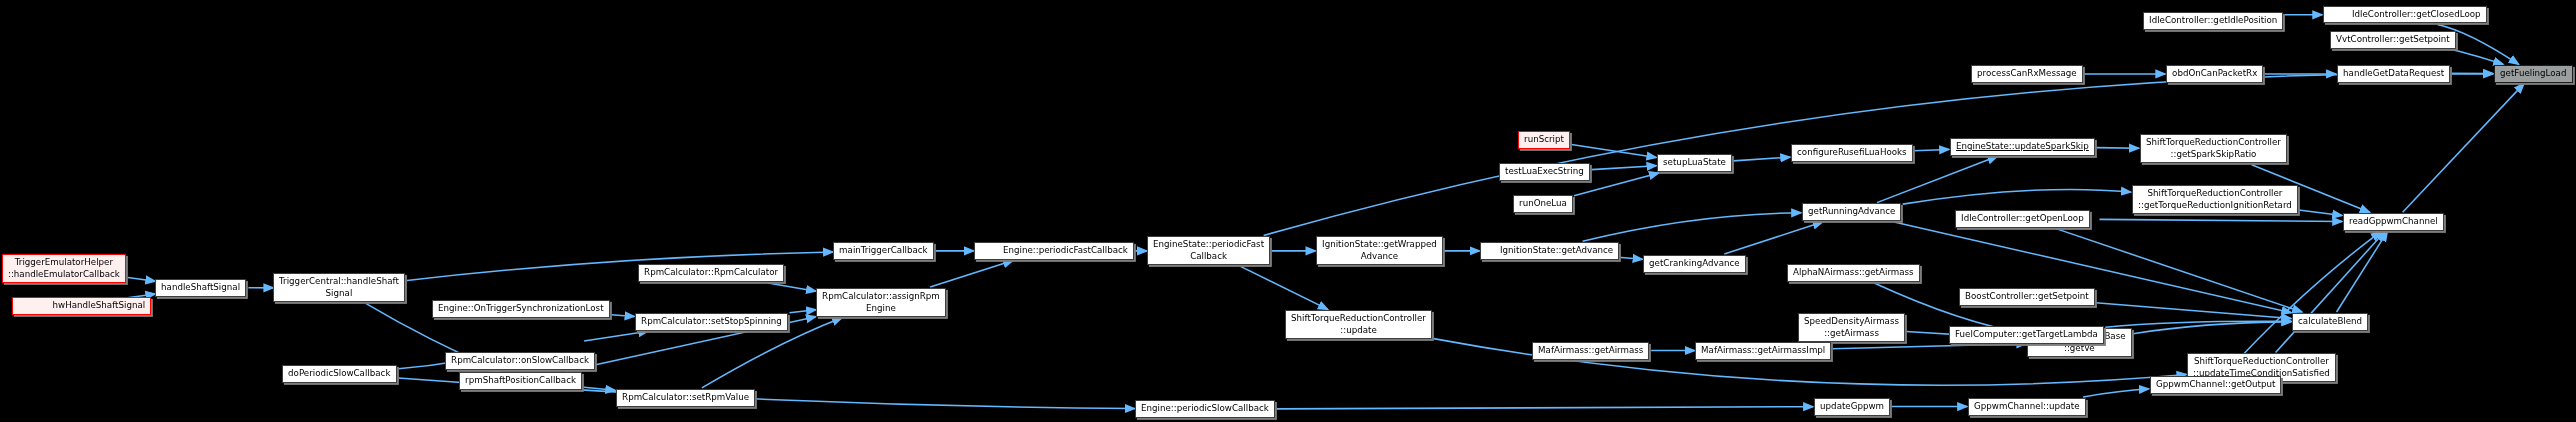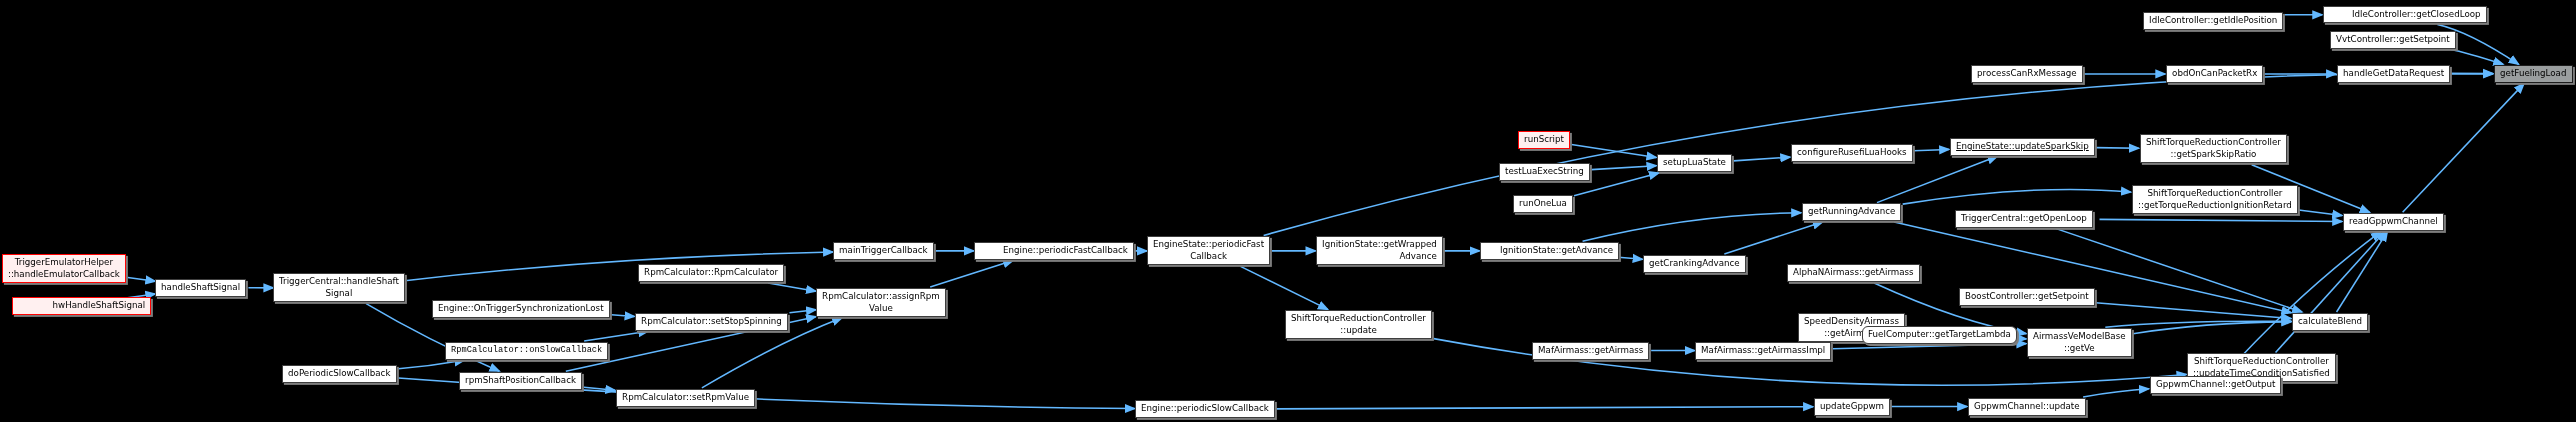--- a/index.html
+++ b/index.html
@@ -107,54 +107,54 @@
   </svg>
   <div id="node-layer">
       <div class="node red" style="left: 1.9px; top: 254px;">TriggerEmulatorHelper
 ::handleEmulatorCallback</div>
       <div class="node red" style="left: 11.6px; top: 297px; padding-left: 40px;">hwHandleShaftSignal</div>
       <div class="node" style="left: 155px; top: 279px;">handleShaftSignal</div>
       <div class="node" style="left: 273px; top: 273px;">TriggerCentral::handleShaft
 Signal</div>
       <div class="node" style="left: 282px; top: 365px;">doPeriodicSlowCallback</div>
       <div class="node" style="left: 432px; top: 300px;">Engine::OnTriggerSynchronizationLost</div>
-      <div class="node" style="left: 445px; top: 342px; font-family: Liberation Mono, monospace;">RpmCalculator::onSlowCallback</div>
+      <div class="node" style="left: 445px; top: 352px;">RpmCalculator::onSlowCallback</div>
       <div class="node" style="left: 459px; top: 372px;">rpmShaftPositionCallback</div>
       <div class="node" style="left: 638px; top: 264px;">RpmCalculator::RpmCalculator</div>
       <div class="node" style="left: 635px; top: 313px;">RpmCalculator::setStopSpinning</div>
       <div class="node" style="left: 616px; top: 389px;">RpmCalculator::setRpmValue</div>
       <div class="node" style="left: 816px; top: 288px;">RpmCalculator::assignRpm
-Value</div>
+Engine</div>
       <div class="node" style="left: 833px; top: 242px;">mainTriggerCallback</div>
       <div class="node" style="left: 974px; top: 242px; padding-left: 28px;">Engine::periodicFastCallback</div>
       <div class="node" style="left: 1147px; top: 236px;">EngineState::periodicFast
 Callback</div>
-      <div class="node" style="left: 1316px; top: 236px; text-align: right;">IgnitionState::getWrapped
+      <div class="node" style="left: 1316px; top: 236px;">IgnitionState::getWrapped
 Advance</div>
       <div class="node" style="left: 1480px; top: 242px; padding-left: 19px;">IgnitionState::getAdvance</div>
       <div class="node" style="left: 1513px; top: 195px;">runOneLua</div>
       <div class="node" style="left: 1499px; top: 163px;">testLuaExecString</div>
       <div class="node red" style="left: 1518px; top: 131px;">runScript</div>
       <div class="node" style="left: 1657px; top: 154px;">setupLuaState</div>
       <div class="node" style="left: 1643px; top: 255px;">getCrankingAdvance</div>
       <div class="node" style="left: 1791px; top: 144px;">configureRusefiLuaHooks</div>
       <div class="node" style="left: 1802px; top: 203px;">getRunningAdvance</div>
       <div class="node" style="left: 1787px; top: 264px;">AlphaNAirmass::getAirmass</div>
       <div class="node" style="left: 1798px; top: 313px;">SpeedDensityAirmass
 ::getAirmass</div>
       <div class="node" style="left: 1532px; top: 342px;">MafAirmass::getAirmass</div>
       <div class="node" style="left: 1695px; top: 342px;">MafAirmass::getAirmassImpl</div>
       <div class="node" style="left: 2027px; top: 328px;">AirmassVeModelBase
 ::getVe</div>
       <div class="node" style="left: 1285px; top: 310px;">ShiftTorqueReductionController
 ::update</div>
       <div class="node" style="left: 1950px; top: 138px; text-decoration: underline;">EngineState::updateSparkSkip</div>
-      <div class="node" style="left: 1955px; top: 210px;">TriggerCentral::getOpenLoop</div>
+      <div class="node" style="left: 1955px; top: 210px;">IdleController::getOpenLoop</div>
       <div class="node" style="left: 1959px; top: 288px;">BoostController::getSetpoint</div>
-      <div class="node" style="left: 1862px; top: 326px; border-radius: 6px;">FuelComputer::getTargetLambda</div>
+      <div class="node" style="left: 1949px; top: 326px;">FuelComputer::getTargetLambda</div>
       <div class="node" style="left: 2140px; top: 134px;">ShiftTorqueReductionController
 ::getSparkSkipRatio</div>
       <div class="node" style="left: 2132px; top: 185px;">ShiftTorqueReductionController
 ::getTorqueReductionIgnitionRetard</div>
       <div class="node" style="left: 2292px; top: 313px;">calculateBlend</div>
       <div class="node" style="left: 2187px; top: 353px;">ShiftTorqueReductionController
 ::updateTimeConditionSatisfied</div>
       <div class="node" style="left: 2343px; top: 213px;">readGppwmChannel</div>
       <div class="node" style="left: 2143px; top: 12px;">IdleController::getIdlePosition</div>
       <div class="node" style="left: 2323px; top: 5.8px; padding-left: 28px;">IdleController::getClosedLoop</div>

